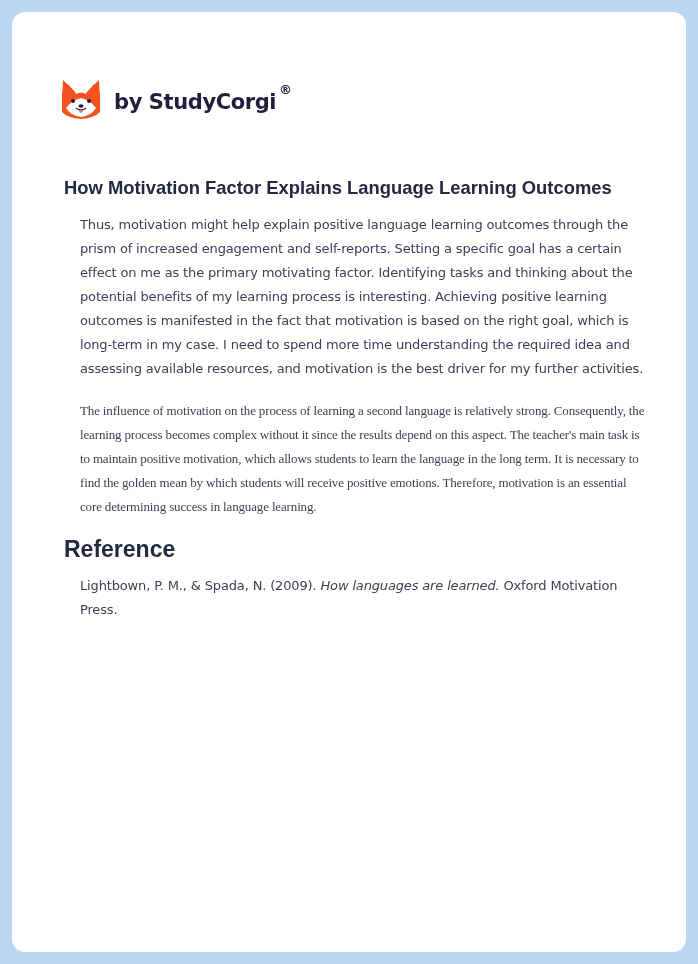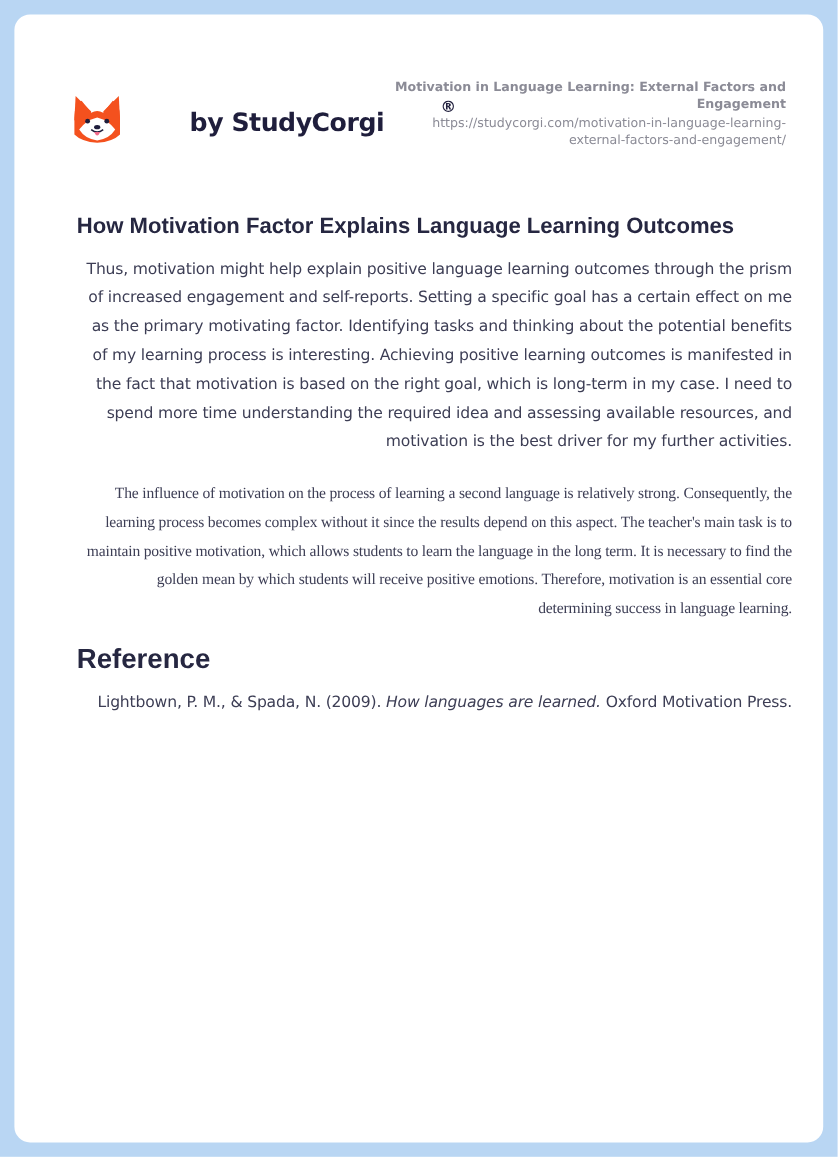--- a/index.html
+++ b/index.html
@@ -15,21 +15,21 @@
       left: 12px; top: 12px;
       width: 674px; height: 940px;
       background: #ffffff;
       border-radius: 13px;
     }
     .header {
       position: absolute; left: 0; top: 0; width: 674px; height: 130px;
     }
     .logo {
       position: absolute; left: 48px; top: 64px;
-      display: flex; align-items: center; gap: 44px;
+      display: flex; align-items: center;
     }
     .logo-icon { width: 42px; height: 46px; display: block; }
     .logo-text {
       margin-left: 12px;
       font-family: "DejaVu Sans", sans-serif;
       font-weight: bold;
       font-size: 21px;
       color: #1f1e3c;
       letter-spacing: -0.4px;
       position: relative;
@@ -68,27 +68,26 @@
     }
     h1 {
       margin: 0;
       font-family: "Liberation Sans", sans-serif;
       font-weight: bold;
       font-size: 18.4px;
       line-height: 24px;
       color: #262741;
     }
     p {
-      margin: 4px;
+      margin: 16px;
       font-family: "DejaVu Sans", sans-serif;
       font-size: 13px;
       line-height: 24px;
       color: #3d3e55;
       letter-spacing: -0.15px;
-      text-align: right;
     }
     .p1 { margin-top: 13px; }
     .p2 { margin-top: 18px; font-family: Liberation Serif, serif; }
     h2 {
       margin: 0; margin-top: 18px;
       font-family: "Liberation Sans", sans-serif;
       font-weight: bold;
       font-size: 23px;
       line-height: 24px;
       color: #262741;
@@ -116,24 +115,20 @@
 
         <ellipse cx="21" cy="30" rx="2.6" ry="1.8" fill="#1f1e3c"></ellipse>
 
         <path d="M16 32 Q21 36 26 32" stroke="#1f1e3c" stroke-width="1.3" fill="none"></path>
 
         <path d="M18.5 34 Q21 40 23.5 34 Z" fill="#f06a8a"></path>
       </svg>
       <span class="logo-text">by StudyCorgi</span>
       <span class="logo-reg">®</span>
     </div>
-    <div class="meta">
-      <div class="meta-title">Motivation in Language Learning: External Factors and Engagement</div>
-      <div class="meta-url">https://studycorgi.com/motivation-in-language-learning-external-factors-and-engagement/</div>
-    </div>
   </div>
 
   <div class="content">
     <h1>How Motivation Factor Explains Language Learning Outcomes</h1>
     <p class="p1">Thus, motivation might help explain positive language learning outcomes through the prism of increased engagement and self-reports. Setting a specific goal has a certain effect on me as the primary motivating factor. Identifying tasks and thinking about the potential benefits of my learning process is interesting. Achieving positive learning outcomes is manifested in the fact that motivation is based on the right goal, which is long-term in my case. I need to spend more time understanding the required idea and assessing available resources, and motivation is the best driver for my further activities.</p>
     <p class="p2">The influence of motivation on the process of learning a second language is relatively strong. Consequently, the learning process becomes complex without it since the results depend on this aspect. The teacher's main task is to maintain positive motivation, which allows students to learn the language in the long term. It is necessary to find the golden mean by which students will receive positive emotions. Therefore, motivation is an essential core determining success in language learning.</p>
     <h2>Reference</h2>
     <p class="ref"><span>Lightbown, P. M., &amp; Spada, N. (2009). </span><em>How languages are learned.</em><span> Oxford Motivation Press.</span></p>
   </div>
 </div>

